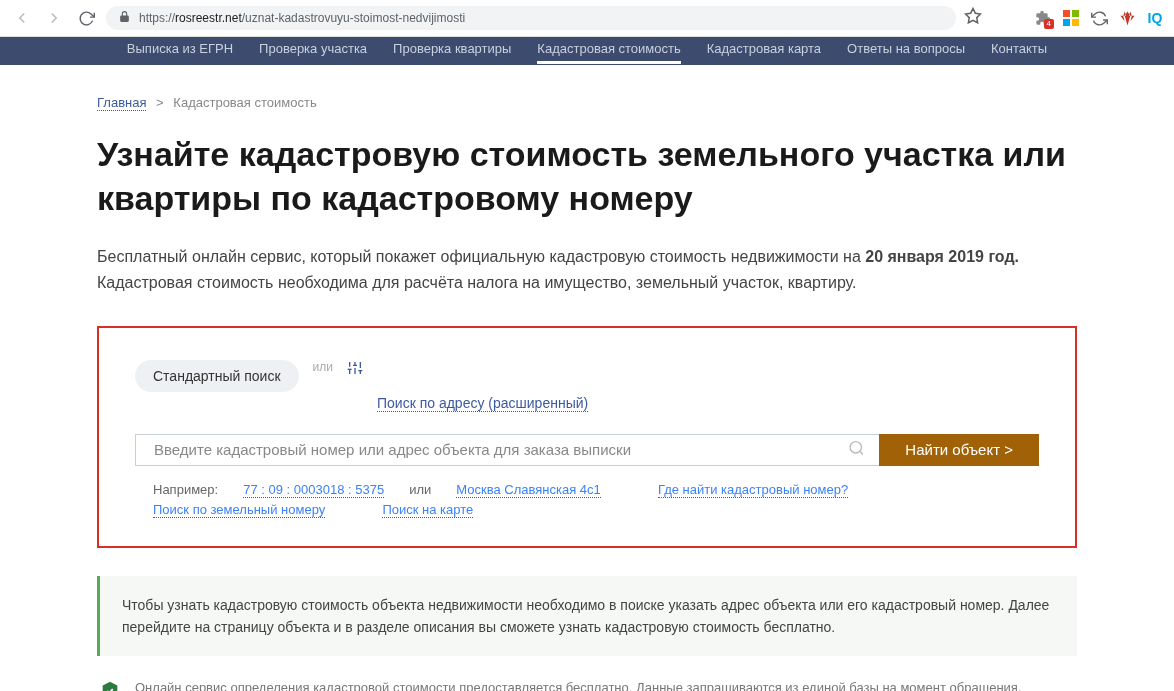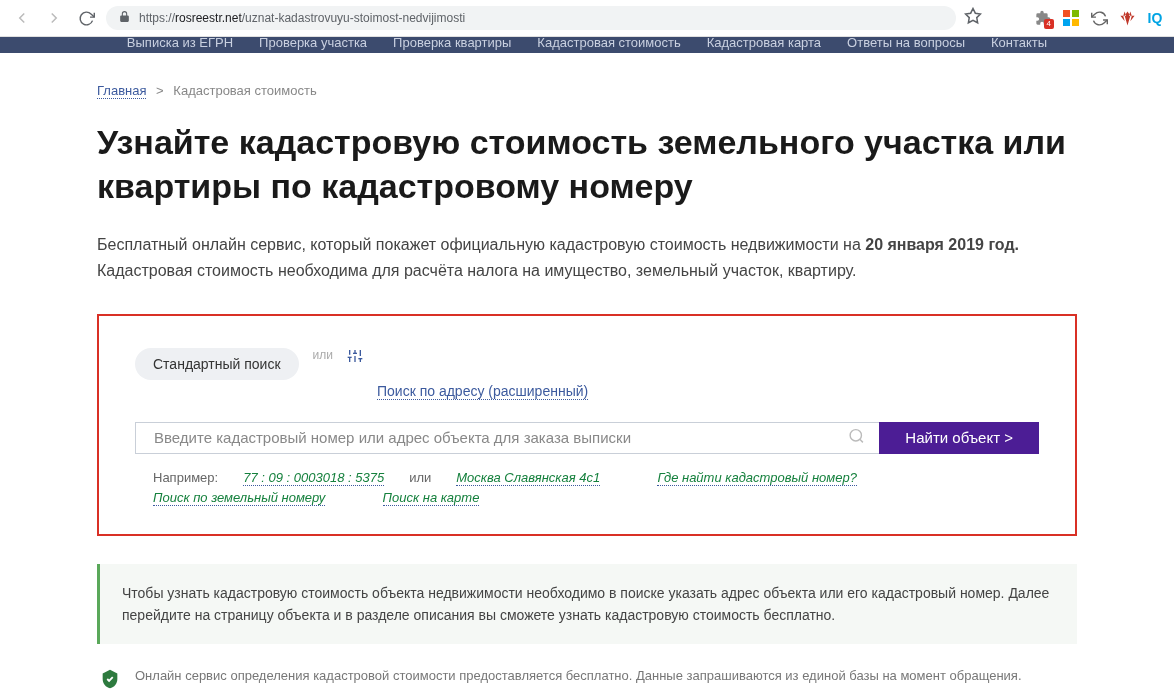--- a/index.html
+++ b/index.html
@@ -12,21 +12,21 @@
     .url-bar { flex: 1; display: flex; align-items: center; background: #f1f3f4; border-radius: 14px; padding: 4px 12px; gap: 8px; font-size: 12px; color: #202124; max-width: 850px; }
     .url-text { color: #5f6368; }
     .url-text .proto { color: #5f6368; }
     .url-text .domain { color: #202124; }
     .url-text .path { color: #5f6368; }
     .ext-icons { display: flex; align-items: center; gap: 10px; margin-left: auto; }
     .ext-icon { width: 18px; height: 18px; position: relative; display: flex; align-items: center; justify-content: center; }
     .badge { position: absolute; bottom: -2px; right: -2px; background: #d93025; color: #fff; font-size: 8px; padding: 0 3px; border-radius: 2px; line-height: 10px; }
     
     
-    .top-nav { background: #3c4b6e; color: #fff; padding: 0; display: flex; justify-content: center; position: relative; height: 16px; overflow: hidden; }
+    .top-nav { background: #3c4b6e; color: #fff; padding: 0; display: flex; justify-content: center; position: relative; height: 28px; overflow: hidden; }
     .nav-items { display: flex; gap: 26px; font-size: 13px; align-items: center; }
     .nav-item { color: #c9d0e0; cursor: pointer; white-space: nowrap; position: relative; padding-bottom: 6px; }
     .nav-item.active::after { content: ''; position: absolute; bottom: -2px; left: 0; right: 0; height: 3px; background: #fff; }
     
     
     .content { max-width: 980px; margin: 0 auto; padding: 30px 0 40px; }
     .breadcrumb { font-size: 13px; color: #888; margin-bottom: 22px; }
     .breadcrumb a { color: #3c5a9e; text-decoration: none; border-bottom: 1px dotted #3c5a9e; }
     .breadcrumb .sep { margin: 0 6px; color: #888; }
     
@@ -41,24 +41,24 @@
     .tab-btn { background: #eef0f3; border: none; padding: 8px 18px; border-radius: 16px; font-size: 14px; color: #333; cursor: pointer; font-weight: 500; }
     .tab-sep { color: #aaa; font-size: 12px; }
     .tab-link { color: #3c5a9e; text-decoration: none; border-bottom: 1px dotted #3c5a9e; display: inline-flex; align-items: center; gap: 8px; margin-top: 35px; }
     .sliders-icon { color: #3c5a9e; }
     
     .search-row { display: flex; margin-bottom: 16px; }
     .search-input-wrap { flex: 1; position: relative; }
     .search-input { width: 100%; height: 32px; border: 1px solid #c9cfd8; border-right: none; padding: 0 40px 0 18px; font-size: 15px; color: #333; outline: none; }
     .search-input::placeholder { color: #888; }
     .search-icon { position: absolute; right: 14px; top: 50%; transform: translateY(-50%); color: #bbb; }
-    .search-btn { background: #4c1d95; color: #fff; border: none; padding: 0 26px; font-size: 15px; font-weight: 500; cursor: pointer; white-space: nowrap; }
+    .search-btn { background: #a16207; color: #fff; border: none; padding: 0 26px; font-size: 15px; font-weight: 500; cursor: pointer; white-space: nowrap; }
     
     .search-hints { font-size: 13px; color: #666; display: flex; flex-wrap: wrap; gap: 4px 25px; margin-left: 18px; }
-    .hint-link { color: #15803d; border-bottom: 1px dotted #3c5a9e; cursor: pointer; font-style: italic; }
+    .hint-link { color: #3b82f6; border-bottom: 1px dotted #3c5a9e; cursor: pointer; }
     
     
     .info-box { border-left: 3px solid #5aa85a; background: #f5f8f5; padding: 18px 22px; font-size: 14px; line-height: 1.6; color: #444; margin-bottom: 22px; }
     
     .shield-row { display: flex; align-items: flex-start; gap: 14px; font-size: 13px; color: #777; line-height: 1.6; padding: 0 2px; }
     .shield-icon { flex-shrink: 0; margin-top: 2px; }
   </style>
 </head>
 <body>
 

